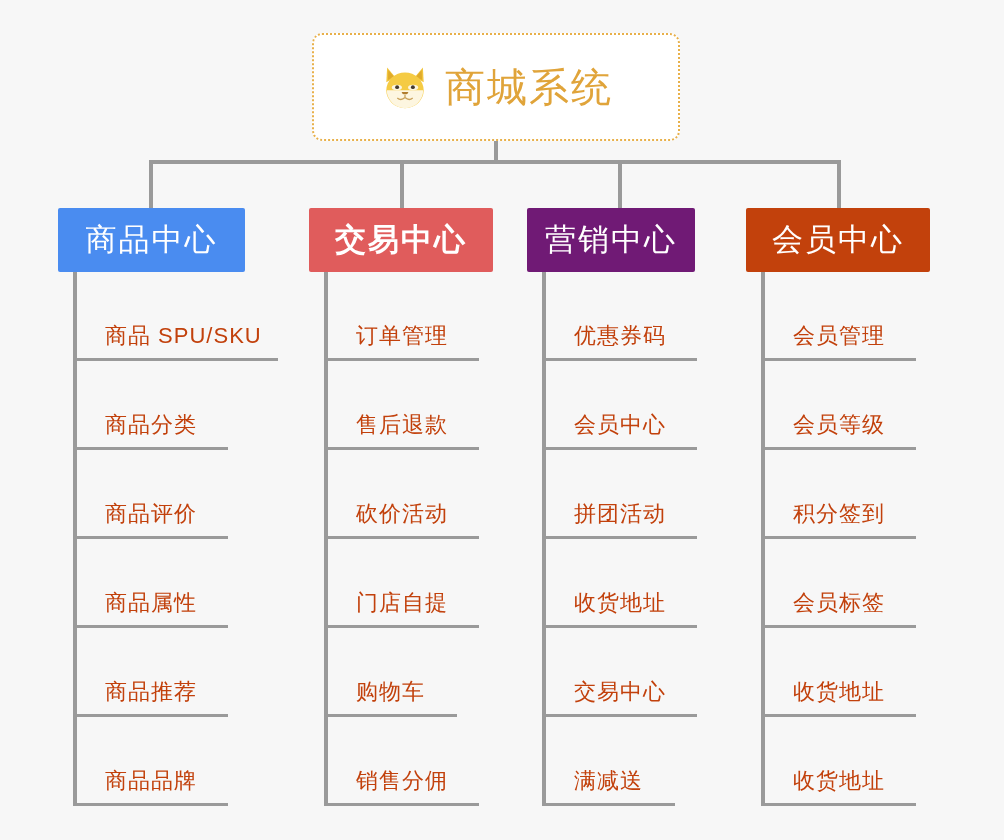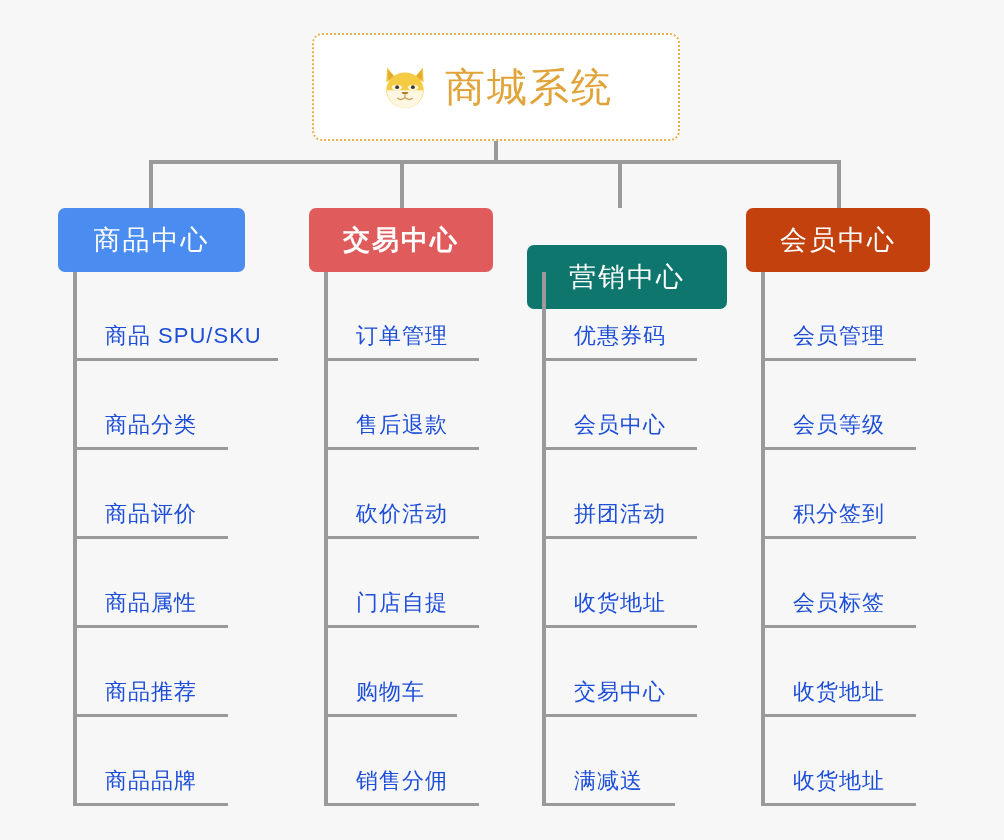--- a/index.html
+++ b/index.html
@@ -83,26 +83,26 @@
   .branch {
     position: absolute;
     top: 208px;
   }
   .branch-header {
     position: absolute;
     left: 0;
     top: 0;
     height: 64px;
     box-sizing: border-box;
-    border-radius: 7px;
+    border-radius: 2px;
     display: flex;
     align-items: center;
     justify-content: center;
     color: #ffffff;
-    font-size: 27px;
+    font-size: 31px;
     letter-spacing: 2px;
     white-space: nowrap;
   }
 
   
   .branch-trunk {
     position: absolute;
     left: 15px;
     top: 64px;
     width: 4px;
@@ -120,21 +120,21 @@
   .leaf {
     position: relative;
     height: 89px;
     box-sizing: border-box;
   }
   .leaf-label {
     position: absolute;
     left: 32px;
     bottom: 10px;
     font-size: 22px;
-    color: #1d4ed8;
+    color: #c2410c;
     white-space: nowrap;
     letter-spacing: 1px;
   }
   .leaf-underline {
     position: absolute;
     left: 0;
     bottom: 0;
     height: 3px;
     background: #9a9a9a;
   }
@@ -233,21 +233,21 @@
         <span class="leaf-underline" style="width:133px;"></span>
       </li>
       <li class="leaf">
         <span class="leaf-label">销售分佣</span>
         <span class="leaf-underline" style="width:155px;"></span>
       </li>
     </ul>
   </div>
 
   <div class="branch" style="left:527px;width:220px;">
-    <div class="branch-header" style="width:200px;background:#0f766e;margin-top:37px;">
+    <div class="branch-header" style="width:168px;background:#701a75;">
       <span>营销中心</span>
     </div>
     <div class="branch-trunk" style="height:534px;"></div>
     <ul class="branch-items">
       <li class="leaf">
         <span class="leaf-label">优惠券码</span>
         <span class="leaf-underline" style="width:155px;"></span>
       </li>
       <li class="leaf">
         <span class="leaf-label">会员中心</span>

